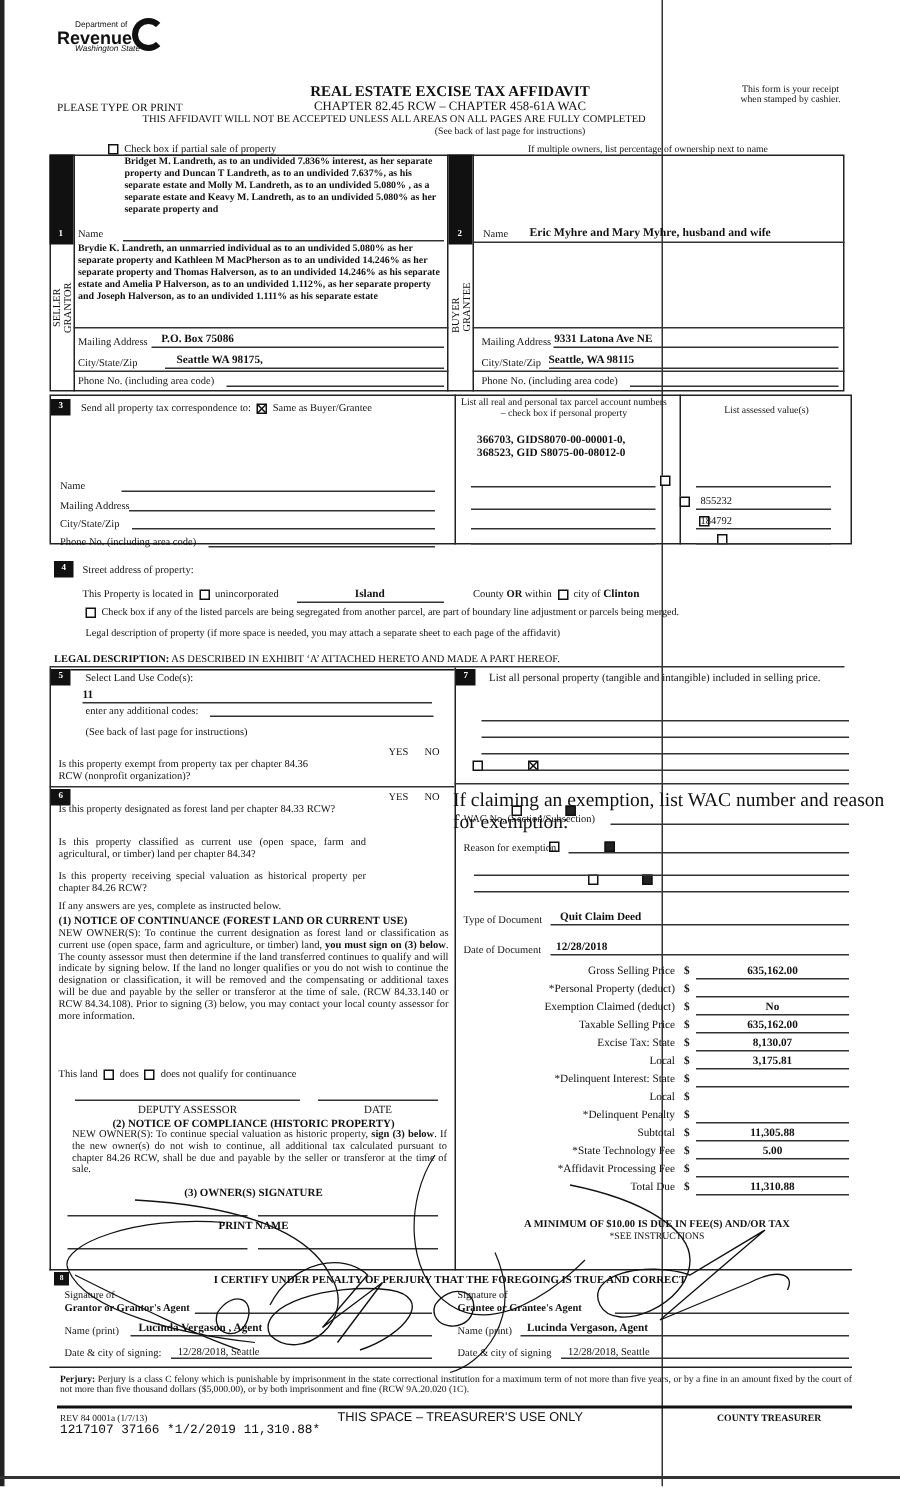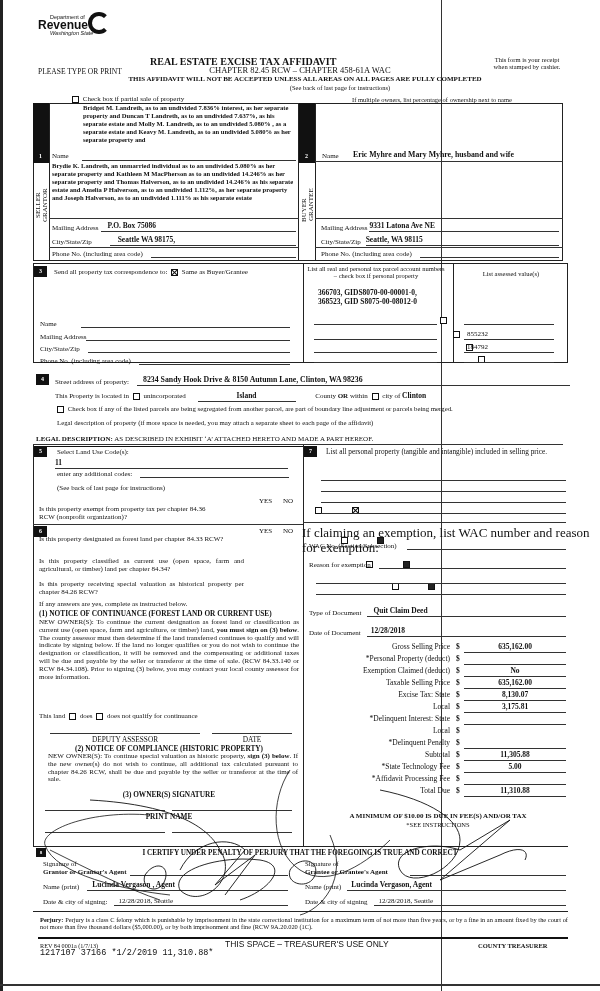--- a/index.html
+++ b/index.html
@@ -7,25 +7,25 @@
   body { position: relative; font-family: "Liberation Serif", serif; color: #111; font-size: 7px; line-height: 1.15; }
   .abs { position: absolute; }
   .b { font-weight: bold; }
   .edge-left { left: 0; top: 0; width: 3px; height: 991px; background: #222; }
   .vline { left: 441px; top: 0; width: 1px; height: 991px; background: #333; }
   .logo-box { left: 38px; top: 14px; width: 80px; height: 30px; }
   .logo-small { font-family: "Liberation Sans", sans-serif; font-size: 5.5px; }
   .logo-big { font-family: "Liberation Sans", sans-serif; font-size: 12px; font-weight: bold; line-height: 10px; }
   .logo-ws { font-family: "Liberation Sans", sans-serif; font-size: 5.5px; font-style: italic; padding-left: 12px; }
   .logo-mark { left: 88px; top: 12px; width: 22px; height: 22px; border: 4px solid #111; border-radius: 50%; border-right-color: transparent; }
-  .title { left: 150px; top: 56px; width: 300px; text-align: left; font-size: 10px; font-weight: bold; }
+  .title { left: 150px; top: 56px; width: 300px; text-align: center; font-size: 10px; font-weight: bold; }
   .subtitle { left: 150px; top: 66px; width: 300px; text-align: center; font-size: 8.5px; }
   .please { left: 38px; top: 68px; font-size: 7.5px; }
   .receipt { left: 462px; top: 56px; width: 130px; text-align: center; font-size: 6.5px; }
-  .warning { left: 95px; top: 75px; width: 420px; text-align: center; font-size: 7px; font-weight: bold; }
+  .warning { left: 95px; top: 75px; width: 420px; font-size: 7px; font-weight: normal; }
   .seeback { left: 240px; top: 84px; width: 200px; text-align: center; font-size: 6.5px; }
   .cb { display: inline-block; width: 7px; height: 7px; border: 1px solid #111; vertical-align: middle; margin: 0 2px; position: relative; background: #fff; }
   .cb.x::before, .cb.x::after { content: ""; position: absolute; left: 2px; top: -1px; width: 1px; height: 7px; background: #111; }
   .cb.x::before { transform: rotate(45deg); } .cb.x::after { transform: rotate(-45deg); }
   .cb.mark { background: #222; }
   .secnum { display: inline-block; background: #111; color: #fff; font-weight: bold; font-size: 6px; width: 13px; height: 11px; text-align: center; line-height: 11px; }
   .box { border: 1px solid #222; }
   .uline { border-bottom: 1px solid #333; }
   .hline { height: 1px; background: #333; }
   .blackbar { background: #111; }
@@ -173,21 +173,20 @@
 <div class="abs" style="left:467px;top:330px;font-size:7px">855232</div>
 <div class="abs hline" style="left:464px;top:339px;width:90px"></div>
 <div class="abs" style="left:467px;top:343px;font-size:7px">184792</div>
 <div class="abs hline" style="left:464px;top:352px;width:90px"></div>
 <div class="abs hline" style="left:464px;top:362px;width:90px"></div>
 
 
 <div class="abs secnum" style="left:36px;top:374px">4</div>
 <div class="row" style="left:55px;top:376px;width:515px">
   <span>Street address of property:</span>
-  <span class="val uline" style="flex:1;margin-left:8px;padding-left:6px;font-size:7.8px">8234 Sandy Hook Drive  &amp;  8150 Autumn Lane, Clinton, WA  98236</span>
 </div>
 <div class="abs" style="left:55px;top:392px;font-size:7px;white-space:nowrap">
   <span>This Property is located in</span>
   <span class="cb"></span>
   <span>unincorporated</span>
   <span class="val uline" style="display:inline-block;width:98px;text-align:center;margin-left:10px">Island</span>
   <span style="margin-left:18px">County</span>
   <span class="b">OR</span>
   <span>within</span>
   <span class="cb"></span>

